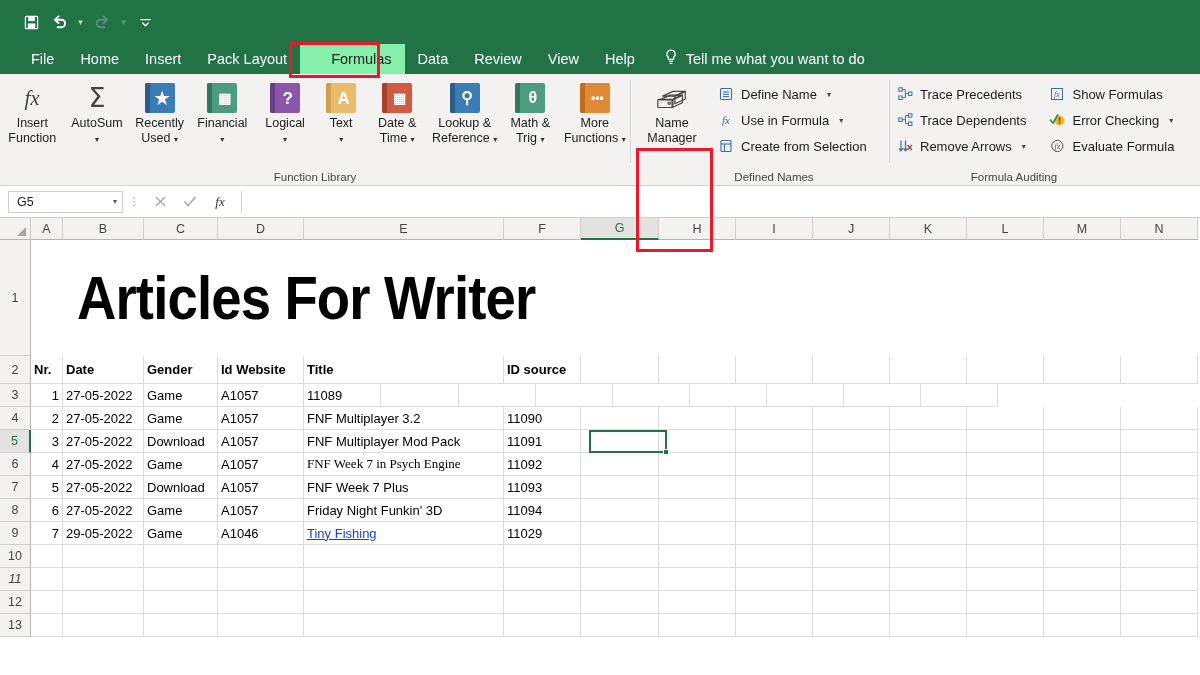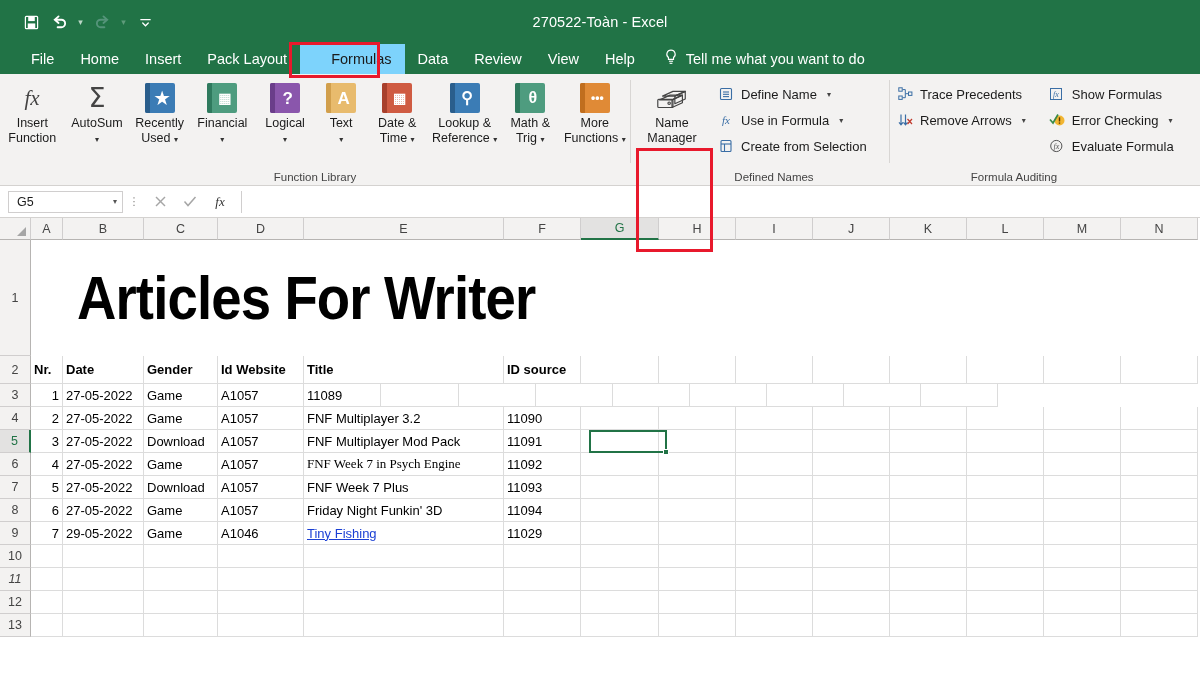--- a/index.html
+++ b/index.html
@@ -35,21 +35,21 @@
 
   
   .tabstrip {
     height: 30px; background: #217346; display: flex; align-items: stretch;
     padding-left: 18px; position: relative;
   }
   .tab {
     padding: 0 13px; display: flex; align-items: center;
     color: #ffffff; font-size: 14.5px; white-space: nowrap;
   }
-  .tab.active { background: #7dd3fc; color: #1b1b1b; padding-left: 31px; }
+  .tab.active { background: #86efac; color: #1b1b1b; padding-left: 31px; }
   .tab-highlight-box {
     position: absolute; left: 289px; top: -2px; width: 91px; height: 36px;
     border: 3px solid #e8192c; pointer-events: none; z-index: 6;
   }
   .tellme { display: flex; align-items: center; gap: 8px; padding: 0 10px 0 16px; color:#fff; }
   .tellme-text { font-size: 14.5px; white-space: nowrap; }
 
   
   .ribbon {
     height: 112px; background: #f3f2f1; border-bottom: 1px solid #d4d2d0;
@@ -190,21 +190,20 @@
         </svg>
       </div>
       <div class="qat-caret dim">▾</div>
       <div class="qat-btn">
         <svg width="13" height="13" viewBox="0 0 14 14" stroke="#ffffff" stroke-width="1.4" fill="none" stroke-linecap="round">
           <line x1="2" y1="4" x2="12" y2="4"></line>
           <polyline points="4,7.5 7,10.5 10,7.5"></polyline>
         </svg>
       </div>
     </div>
-    <div class="doc-title">270522-Toàn  -  Excel</div>
   </div>
 
   <div class="tabstrip">
     <div class="tab">File</div>
     <div class="tab">Home</div>
     <div class="tab">Insert</div>
     <div class="tab">Pack Layout</div>
     <div class="tab active">Formulas</div>
     <div class="tab">Data</div>
     <div class="tab">Review</div>
@@ -397,20 +396,32 @@
                   <rect x="0.8" y="9" width="3.4" height="3.4"></rect>
                 <rect x="10.5" y="5" width="3.4" height="3.4"></rect>
                 <path d="M4.6 2.6 H7.3 V6.7 H10.2" stroke="#3a6ea5"></path>
                 <path d="M4.6 10.7 H7.3 V6.7" stroke="#3a6ea5"></path>
               </svg>
             </span>
             <span>Trace Precedents</span>
           </div>
           <div class="smallitem">
             <span class="si-ico">
+              <svg width="15" height="14" viewBox="0 0 15 14" fill="none" stroke="#3a6ea5" stroke-width="1">
+                <rect x="0.8" y="5" width="3.4" height="3.4"></rect>
+                <rect x="10.5" y="0.8" width="3.4" height="3.4"></rect>
+                  <rect x="10.5" y="9" width="3.4" height="3.4"></rect>
+                <path d="M4.6 6.7 H7.5 V2.6 H10.2" stroke="#3a6ea5"></path>
+                <path d="M7.5 6.7 V10.7 H10.2" stroke="#3a6ea5"></path>
+              </svg>
+            </span>
+            <span>Trace Dependents</span>
+          </div>
+          <div class="smallitem">
+            <span class="si-ico">
               <svg width="15" height="14" viewBox="0 0 15 14" fill="none" stroke-width="1.2">
                 <path d="M3 1.5 V11.5 M1 9.3 L3 11.8 L5 9.3" stroke="#3a6ea5" fill="none"></path>
                 <path d="M7.5 1.5 V11.5 M5.5 9.3 L7.5 11.8 L9.5 9.3" stroke="#3a6ea5" fill="none"></path>
                 <path d="M9.5 6 L14 11 M14 6 L9.5 11" stroke="#c0392b"></path>
               </svg>
             </span>
             <span>Remove Arrows</span>
             <span class="si-car">▾</span>
           </div>
         </div>

